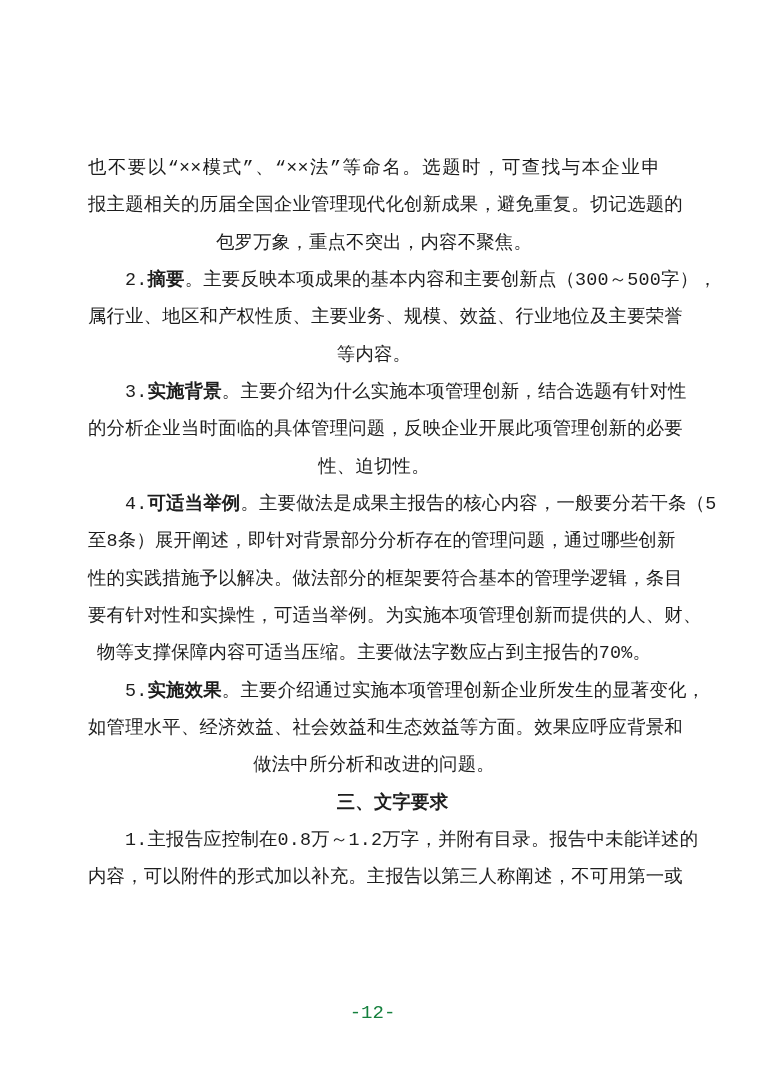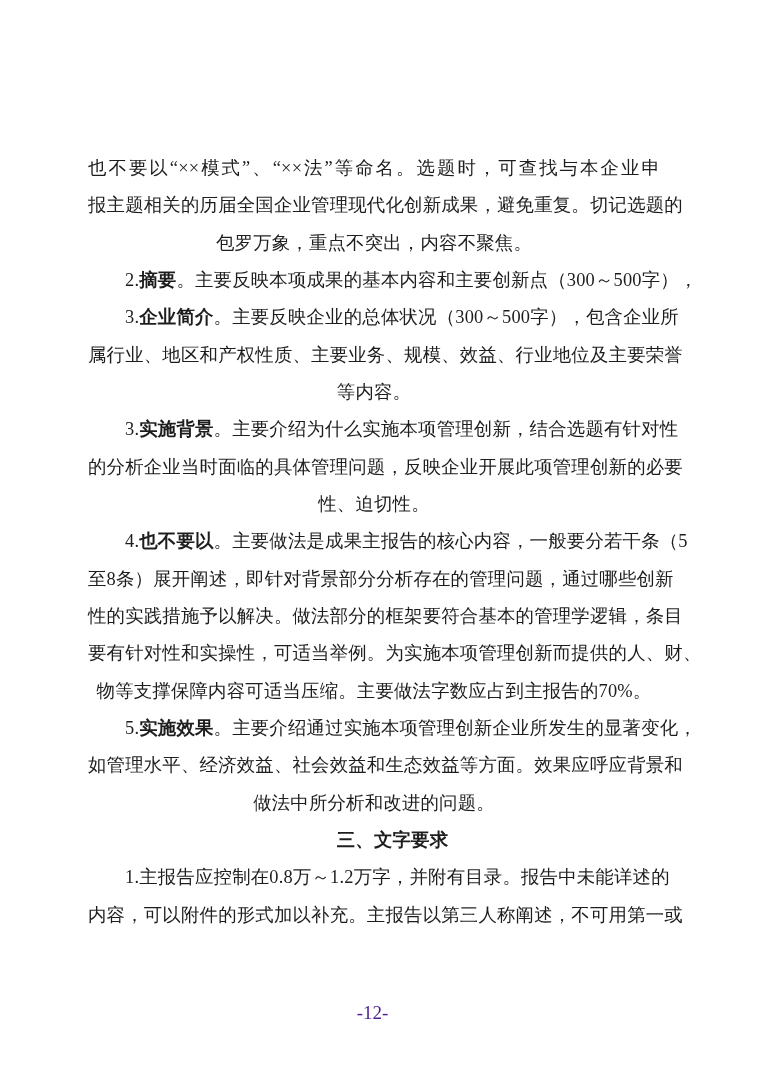--- a/index.html
+++ b/index.html
@@ -7,21 +7,21 @@
     padding: 0;
     background: #e8e8e8;
   }
   .page {
     position: relative;
     width: 760px;
     height: 1074px;
     margin: 0 auto;
     background: #ffffff;
     overflow: hidden;
-    font-family: Liberation Serif, serif;
+    font-family: Liberation Mono, monospace;
     color: #1d1d1d;
   }
   .content {
     position: absolute;
     top: 150px;
     left: 88px;
     width: 572px;
   }
   .line {
     height: 37.33px;
@@ -43,39 +43,38 @@
     font-weight: 700;
   }
   .footer {
     position: absolute;
     top: 1000px;
     left: 0;
     width: 745px;
     text-align: center;
     font-size: 19px;
     line-height: 26px;
-    color: #4c1d95;
+    color: #15803d;
   }
 </style>
 </head>
 <body>
 
 <div class="page">
   <div class="content">
       <div class="line fill"><span>也不要以“××模式”、“××法”等命名。选题时，可查找与本企业申</span></div>
       <div class="line fill"><span>报主题相关的历届全国企业管理现代化创新成果，避免重复。切记选题的</span></div>
       <div class="line"><span>包罗万象，重点不突出，内容不聚焦。</span></div>
       <div class="line indent fill"><span>2.</span><span class="bold">摘要</span><span>。主要反映本项成果的基本内容和主要创新点（300～500字），</span></div>
-      <div class="line indent fill"><span>3.</span><span class="bold">企业简介</span><span>。主要反映企业的总体状况（300～500字），包含企业所</span></div>
       <div class="line fill"><span>属行业、地区和产权性质、主要业务、规模、效益、行业地位及主要荣誉</span></div>
       <div class="line"><span>等内容。</span></div>
       <div class="line indent fill"><span>3.</span><span class="bold">实施背景</span><span>。主要介绍为什么实施本项管理创新，结合选题有针对性</span></div>
       <div class="line fill"><span>的分析企业当时面临的具体管理问题，反映企业开展此项管理创新的必要</span></div>
       <div class="line"><span>性、迫切性。</span></div>
-      <div class="line indent fill"><span>4.</span><span class="bold">也不要以</span><span>。主要做法是成果主报告的核心内容，一般要分若干条（5</span></div>
+      <div class="line indent fill"><span>4.</span><span class="bold">可适当举例</span><span>。主要做法是成果主报告的核心内容，一般要分若干条（5</span></div>
       <div class="line fill"><span>至8条）展开阐述，即针对背景部分分析存在的管理问题，通过哪些创新</span></div>
       <div class="line fill"><span>性的实践措施予以解决。做法部分的框架要符合基本的管理学逻辑，条目</span></div>
       <div class="line fill"><span>要有针对性和实操性，可适当举例。为实施本项管理创新而提供的人、财、</span></div>
       <div class="line"><span>物等支撑保障内容可适当压缩。主要做法字数应占到主报告的70%。</span></div>
       <div class="line indent fill"><span>5.</span><span class="bold">实施效果</span><span>。主要介绍通过实施本项管理创新企业所发生的显著变化，</span></div>
       <div class="line fill"><span>如管理水平、经济效益、社会效益和生态效益等方面。效果应呼应背景和</span></div>
       <div class="line"><span>做法中所分析和改进的问题。</span></div>
       <div class="line indent"><span class="bold">三、文字要求</span></div>
       <div class="line indent fill"><span>1.主报告应控制在0.8万～1.2万字，并附有目录。报告中未能详述的</span></div>
       <div class="line fill"><span>内容，可以附件的形式加以补充。主报告以第三人称阐述，不可用第一或</span></div>

